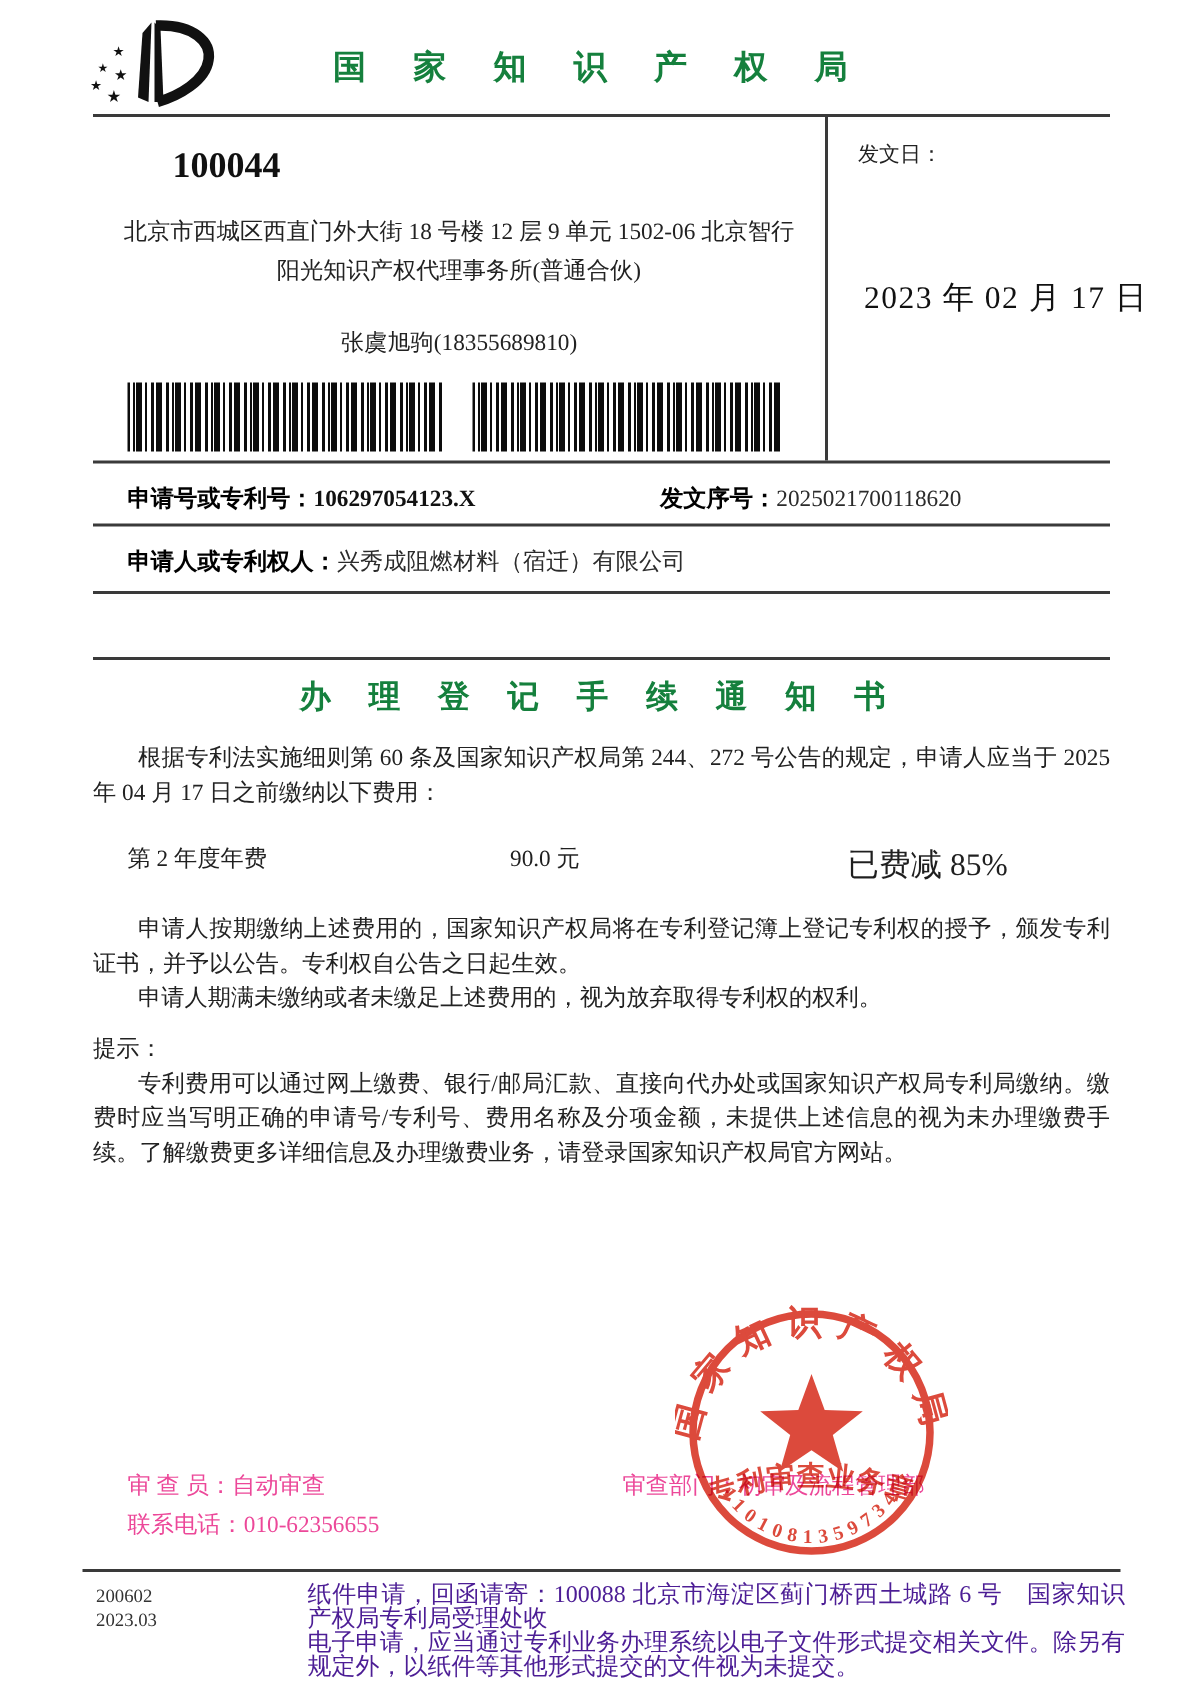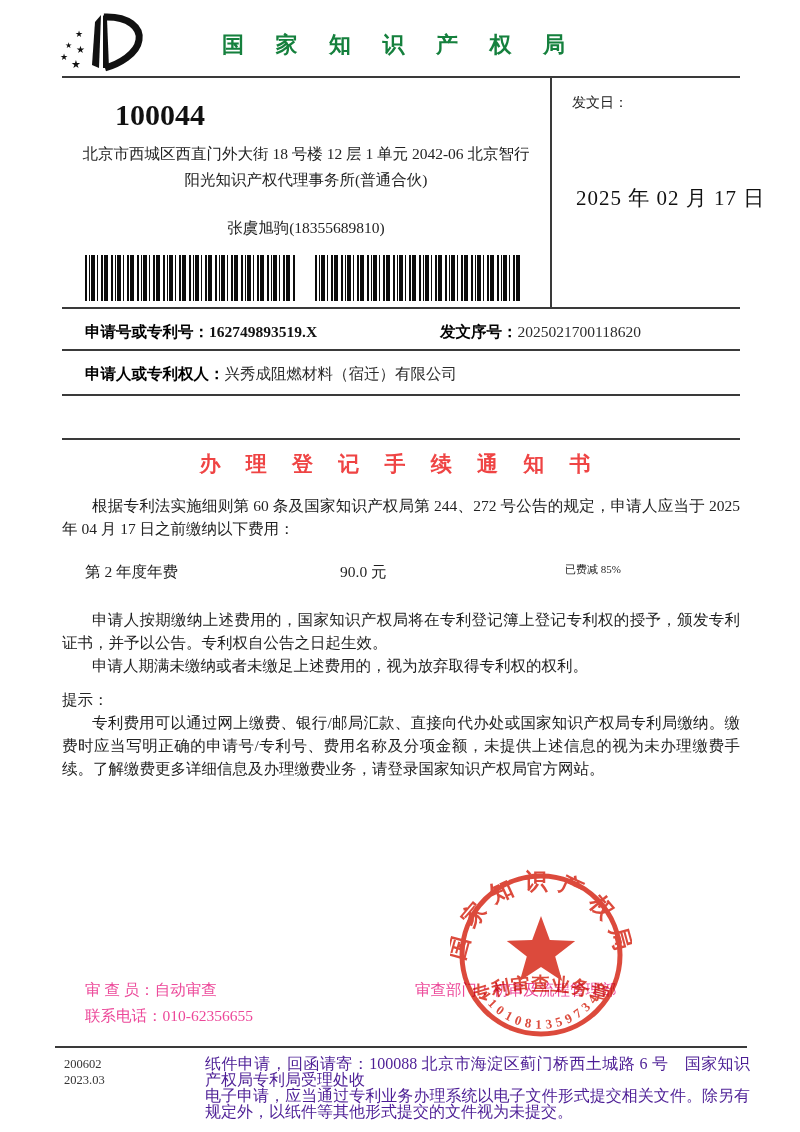--- a/index.html
+++ b/index.html
@@ -6,44 +6,44 @@
   .page{
     position:relative;width:800px;height:1132px;background:#ffffff;
     font-family:"Liberation Serif","DejaVu Serif",serif;color:#1f1f1f;
     overflow:hidden;margin:0 auto;
   }
   .abs{position:absolute;}
   .hr{position:absolute;height:2px;background:#3a3a3a;}
   .vr{position:absolute;width:2px;background:#3a3a3a;}
 
   .org-title{left:0;right:0;top:30px;text-align:center;font-size:22px;font-weight:bold;letter-spacing:13px;color:#15803d;}
-  .postal{left:115px;top:98px;font-size:30px;font-weight:bold;color:#111;}
+  .postal{left:115px;top:98px;font-size:24px;font-weight:bold;color:#111;}
   .addr{left:62px;width:488px;text-align:center;font-size:15.5px;color:#222;}
   .send-label{left:572px;top:94px;font-size:14px;color:#222;}
   .send-date{left:576px;top:184px;font-size:21px;color:#111;letter-spacing:1px;}
 
   .barcode{
     position:absolute;top:255px;height:46px;
     background:repeating-linear-gradient(90deg,
       #0c0c0c 0 2px,#fff 2px 4px,#0c0c0c 4px 5px,#fff 5px 6px,
       #0c0c0c 6px 10px,#fff 10px 12px,#0c0c0c 12px 13px,#fff 13px 16px,
       #0c0c0c 16px 18px,#fff 18px 19px,#0c0c0c 19px 23px,#fff 23px 26px);
   }
   .fieldrow{position:absolute;font-size:15.5px;}
   .flabel{font-weight:bold;color:#000;}
   .fval{color:#2b2b2b;}
   .fval.bold{font-weight:bold;color:#111;}
 
-  .doc-title{left:0;right:0;top:450px;text-align:center;font-size:21px;font-weight:bold;letter-spacing:10px;color:#ef4444;}
+  .doc-title{left:0;right:0;top:450px;text-align:center;font-size:21px;font-weight:bold;letter-spacing:10px;color:#15803d;}
   .body-block{left:62px;width:678px;font-size:15.5px;line-height:23px;text-align:justify;color:#222;}
   .indent{text-indent:30px;}
 
   .fee-item{left:85px;top:562px;font-size:15.5px;}
   .fee-amount{left:340px;top:562px;font-size:15.5px;}
-  .fee-red{left:565px;top:562px;font-size:11px;}
+  .fee-red{left:565px;top:562px;font-size:21px;}
 
   .sig{font-size:15.5px;color:#ec4899;}
   .seal{left:450px;top:864px;width:182px;height:182px;mix-blend-mode:multiply;opacity:0.92;}
   .seal svg{display:block;}
 
   .footer-codes{left:64px;top:1056px;font-size:12.5px;line-height:16px;color:#333;}
   .footer-text{left:205px;top:1056px;width:545px;font-size:16px;line-height:16px;color:#4c1d95;text-align:justify;}
 </style>
 </head>
 <body>
@@ -65,33 +65,33 @@
       <text x="14" y="58" font-size="11" fill="#111" font-family="'DejaVu Sans',sans-serif">★</text>
     </svg>
   </div>
   <div class="abs org-title">国 家 知 识 产 权 局</div>
 
   <div class="hr" style="left:62px;top:76px;width:678px;"></div>
 
   <div class="vr" style="left:550px;top:78px;height:229px;"></div>
 
   <div class="abs postal">100044</div>
-  <div class="abs addr" style="top:144px;">北京市西城区西直门外大街 18 号楼 12 层 1 单元 2042-06  北京智行</div>
+  <div class="abs addr" style="top:144px;">北京市西城区西直门外大街 18 号楼 12 层 9 单元 1502-06  北京智行</div>
   <div class="abs addr" style="top:170px;">阳光知识产权代理事务所(普通合伙)</div>
   <div class="abs addr" style="top:196px;margin-top:22px;">张虞旭驹(18355689810)</div>
 
   <div class="abs send-label">发文日：</div>
-  <div class="abs send-date">2025 年 02 月 17 日</div>
+  <div class="abs send-date">2023 年 02 月 17 日</div>
 
   <div class="barcode" style="left:85px;width:211px;"></div>
   <div class="barcode" style="left:315px;width:206px;"></div>
 
   <div class="hr" style="left:62px;top:307px;width:678px;"></div>
   <div class="fieldrow" style="left:85px;top:322px;">
-    <span class="flabel">申请号或专利号：</span><span class="fval bold">162749893519.X</span>
+    <span class="flabel">申请号或专利号：</span><span class="fval bold">106297054123.X</span>
   </div>
   <div class="fieldrow" style="left:440px;top:322px;">
     <span class="flabel">发文序号：</span><span class="fval">2025021700118620</span>
   </div>
 
   <div class="hr" style="left:62px;top:349px;width:678px;"></div>
   <div class="fieldrow" style="left:85px;top:364px;">
     <span class="flabel">申请人或专利权人：</span><span class="fval">兴秀成阻燃材料（宿迁）有限公司</span>
   </div>
 

